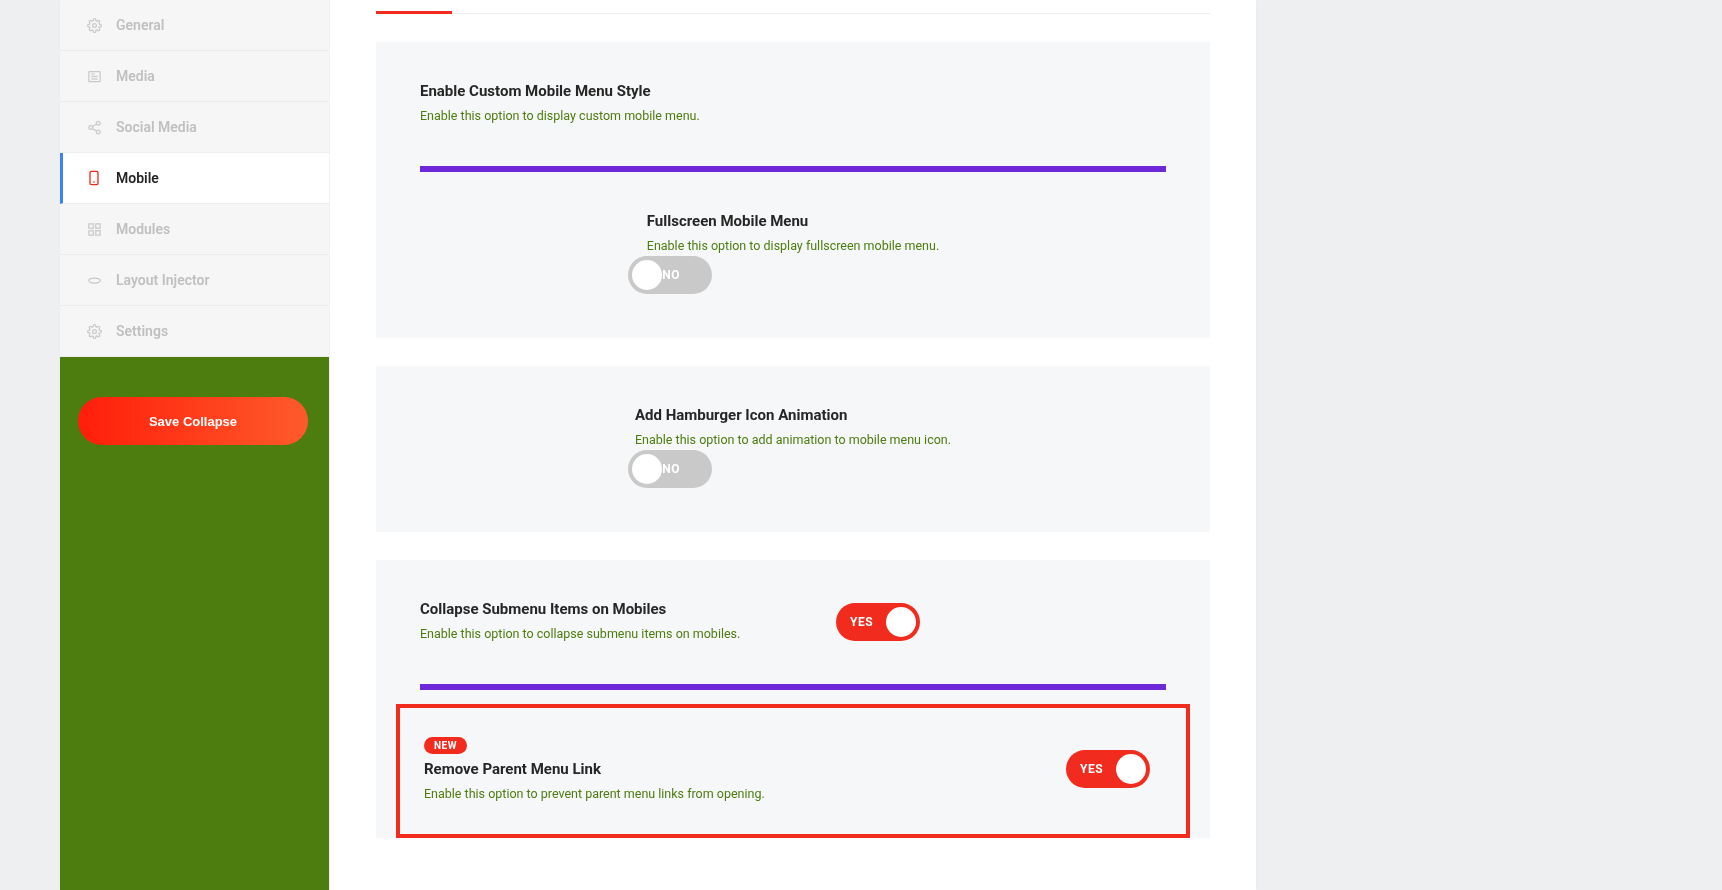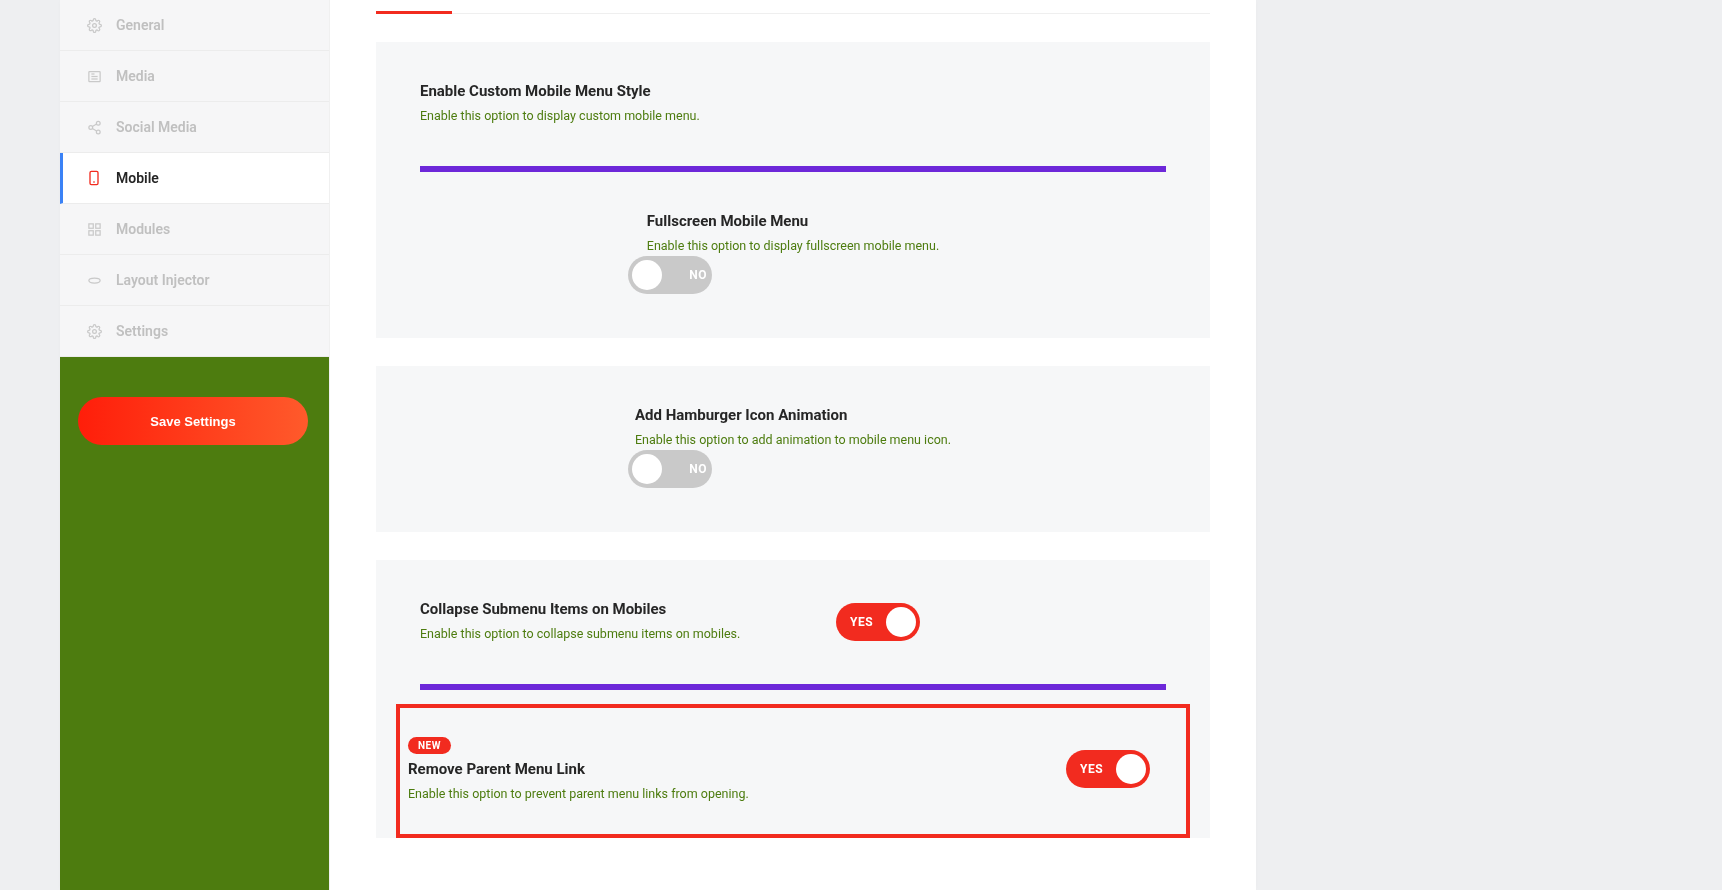--- a/index.html
+++ b/index.html
@@ -140,41 +140,41 @@
   }
   .toggle.on { background: #f22b1f; justify-content: flex-start; }
   .toggle.off { background: #c9c9c9; justify-content: flex-end; }
   .toggle .label {
     color: #fff;
     font-size: 12px;
     font-weight: 700;
     letter-spacing: 0.5px;
   }
   .toggle.on .label { padding-left: 14px; }
-  .toggle.off .label { padding-right: 5px; margin-left: 28px; }
+  .toggle.off .label { padding-right: 32px; margin-left: 28px; }
   .toggle .knob {
     position: absolute;
     width: 30px;
     height: 30px;
     border-radius: 50%;
     background: #fff;
     top: 4px;
   }
   .toggle.on .knob { right: 4px; }
   .toggle.off .knob { left: 4px; }
   .toggle-col {
     width: 330px;
     display: flex;
     justify-content: flex-start;
   }
   
   .highlight-box {
     border: 4px solid #f22b1f;
     margin: 14px -24px 0 -24px;
-    padding: 26px 24px 30px 8px;
+    padding: 26px 24px 30px 24px;
     display: flex;
     align-items: center;
     justify-content: space-between;
   }
   .right-gutter {
     width: 446px;
   }
 </style>
 </head>
 <body>
@@ -246,21 +246,21 @@
       <div class="sidebar-item">
         <span class="icon">
           <svg width="15" height="15" viewBox="0 0 24 24" fill="none" stroke="currentColor" stroke-width="2">
               <circle cx="12" cy="12" r="3"></circle>
               <path d="M19.4 15a1.7 1.7 0 0 0 .34 1.87l.06.06a2 2 0 1 1-2.83 2.83l-.06-.06a1.7 1.7 0 0 0-1.87-.34 1.7 1.7 0 0 0-1 1.55V21a2 2 0 1 1-4 0v-.09a1.7 1.7 0 0 0-1-1.55 1.7 1.7 0 0 0-1.87.34l-.06.06a2 2 0 1 1-2.83-2.83l.06-.06a1.7 1.7 0 0 0 .34-1.87 1.7 1.7 0 0 0-1.55-1H3a2 2 0 1 1 0-4h.09a1.7 1.7 0 0 0 1.55-1 1.7 1.7 0 0 0-.34-1.87l-.06-.06a2 2 0 1 1 2.83-2.83l.06.06a1.7 1.7 0 0 0 1.87.34h0a1.7 1.7 0 0 0 1-1.55V3a2 2 0 1 1 4 0v.09a1.7 1.7 0 0 0 1 1.55h0a1.7 1.7 0 0 0 1.87-.34l.06-.06a2 2 0 1 1 2.83 2.83l-.06.06a1.7 1.7 0 0 0-.34 1.87v0a1.7 1.7 0 0 0 1.55 1H21a2 2 0 1 1 0 4h-.09a1.7 1.7 0 0 0-1.55 1z"></path>
             </svg>
         </span>
         <span>Settings</span>
       </div>
       <div class="save-wrap">
-        <button class="save-btn">Save Settings</button>
+        <button class="save-btn">Save Collapse</button>
       </div>
     </div>
 
     <div class="main">
       <div class="tab-indicator"></div>
 
       <div class="section">
         <div class="setting-row">
           <div class="setting-text">
             <div class="setting-title">Enable Custom Mobile Menu Style</div>

